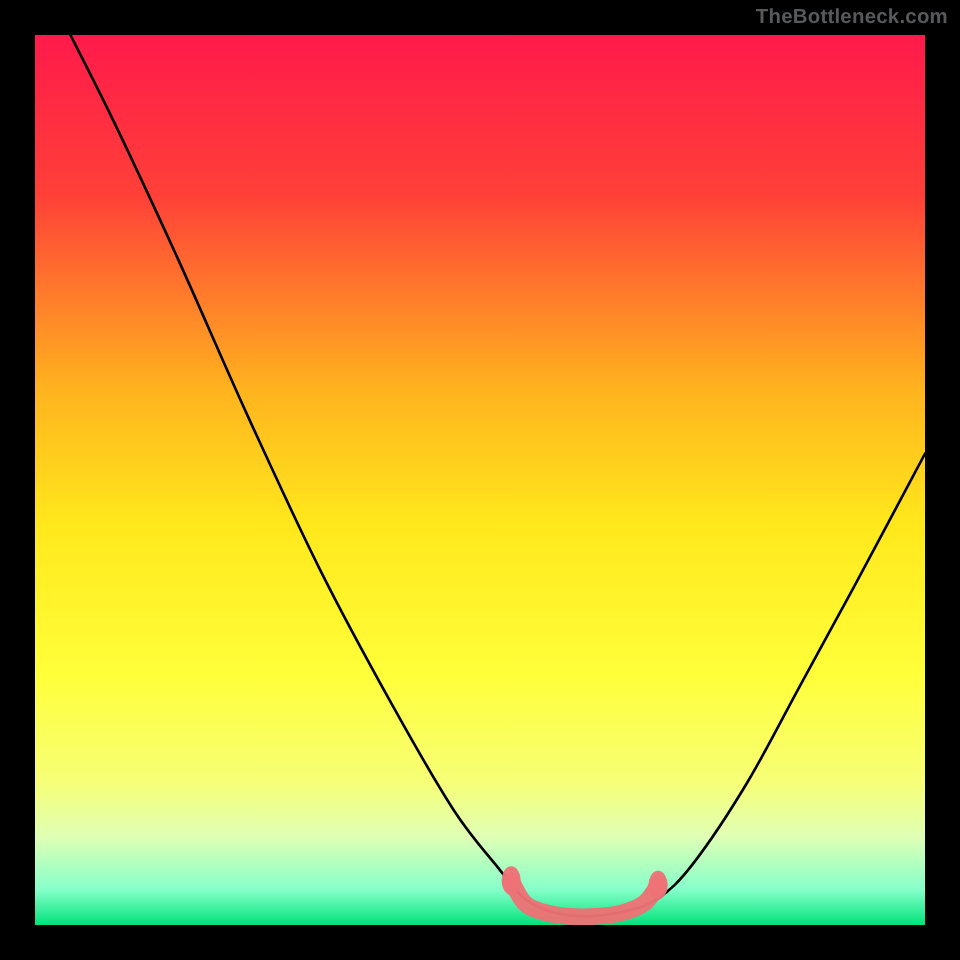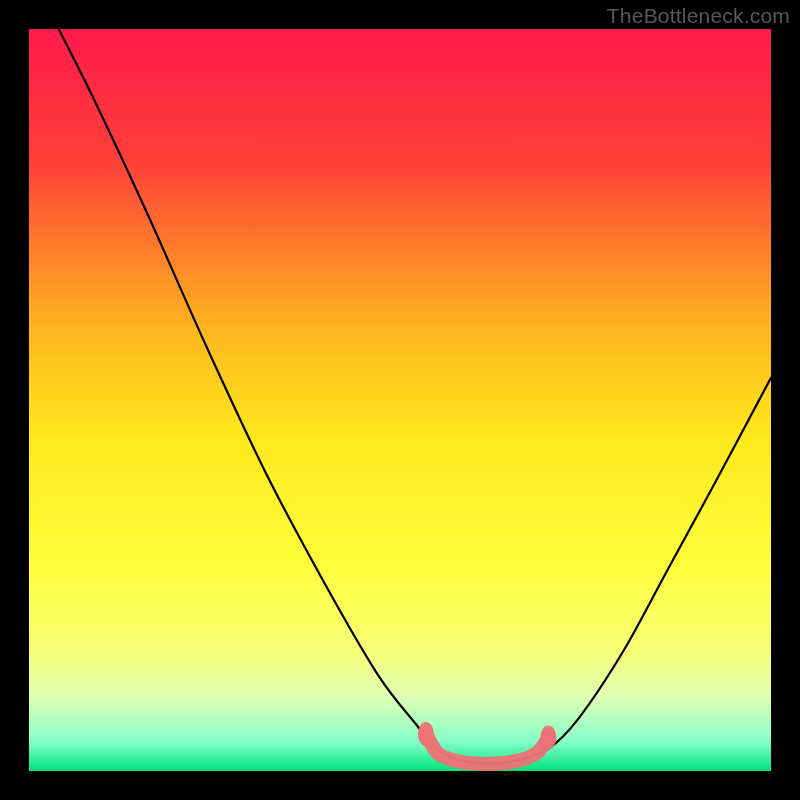--- a/index.html
+++ b/index.html
@@ -24,22 +24,22 @@
     top: 29px;
     width: 742px;
     height: 742px;
     overflow: hidden;
   }
   .watermark {
     position: absolute;
     top: 4px;
     right: 10px;
     font-family: Arial, Helvetica, sans-serif;
-    font-size: 21px;
-    font-weight: 400;
+    font-size: 17px;
+    font-weight: 700;
     color: #58595b;
     letter-spacing: 0.2px;
   }
   svg { display: block; }
 </style>
 </head>
 <body>
 
 <div class="frame">
   <div class="watermark">TheBottleneck.com</div>

